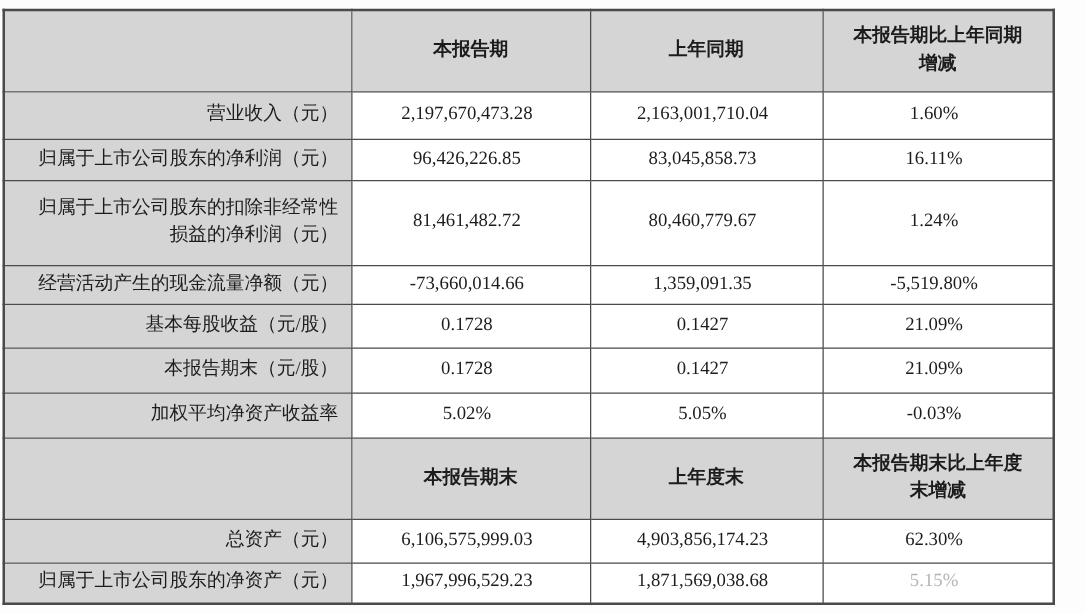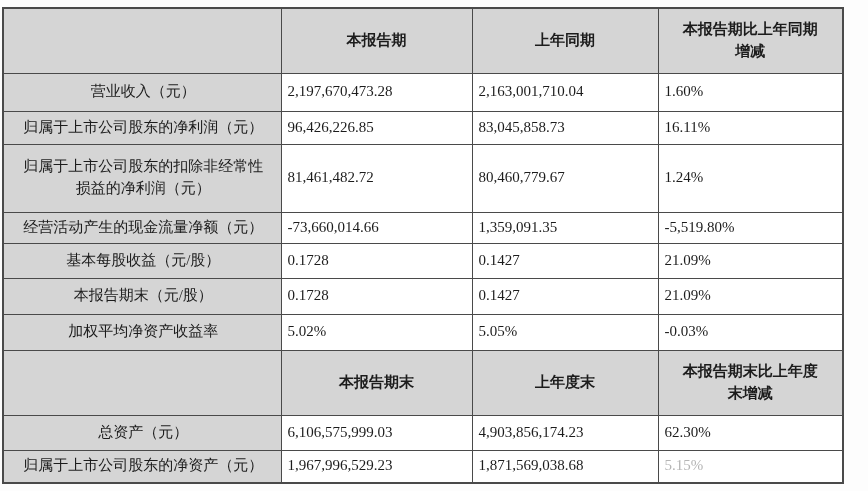--- a/index.html
+++ b/index.html
@@ -38,27 +38,27 @@
     overflow:hidden;
   }
   th{
     background:var(--cell-gray);
     font-weight:bold;
     text-align:center;
     padding:2px 24px;
   }
   td.lbl{
     background:var(--cell-gray);
-    text-align:center;
+    text-align:right;
     padding:2px 10px 2px 12px;
     font-weight:normal;
   }
   td.val{
     background:var(--cell-white);
-    text-align:left;
+    text-align:center;
     padding:2px 12px 2px 6px;
     font-family:"Liberation Serif","DejaVu Serif",serif;
   }
   td.val.muted{color:var(--muted);}
   
   tr.rh-hdr{height:65px;}
   tr.rh-38{height:38px;}
   tr.rh-33{height:33px;padding-left:39px;}
   tr.rh-68{height:68px;}
   tr.rh-31{height:31px;}

